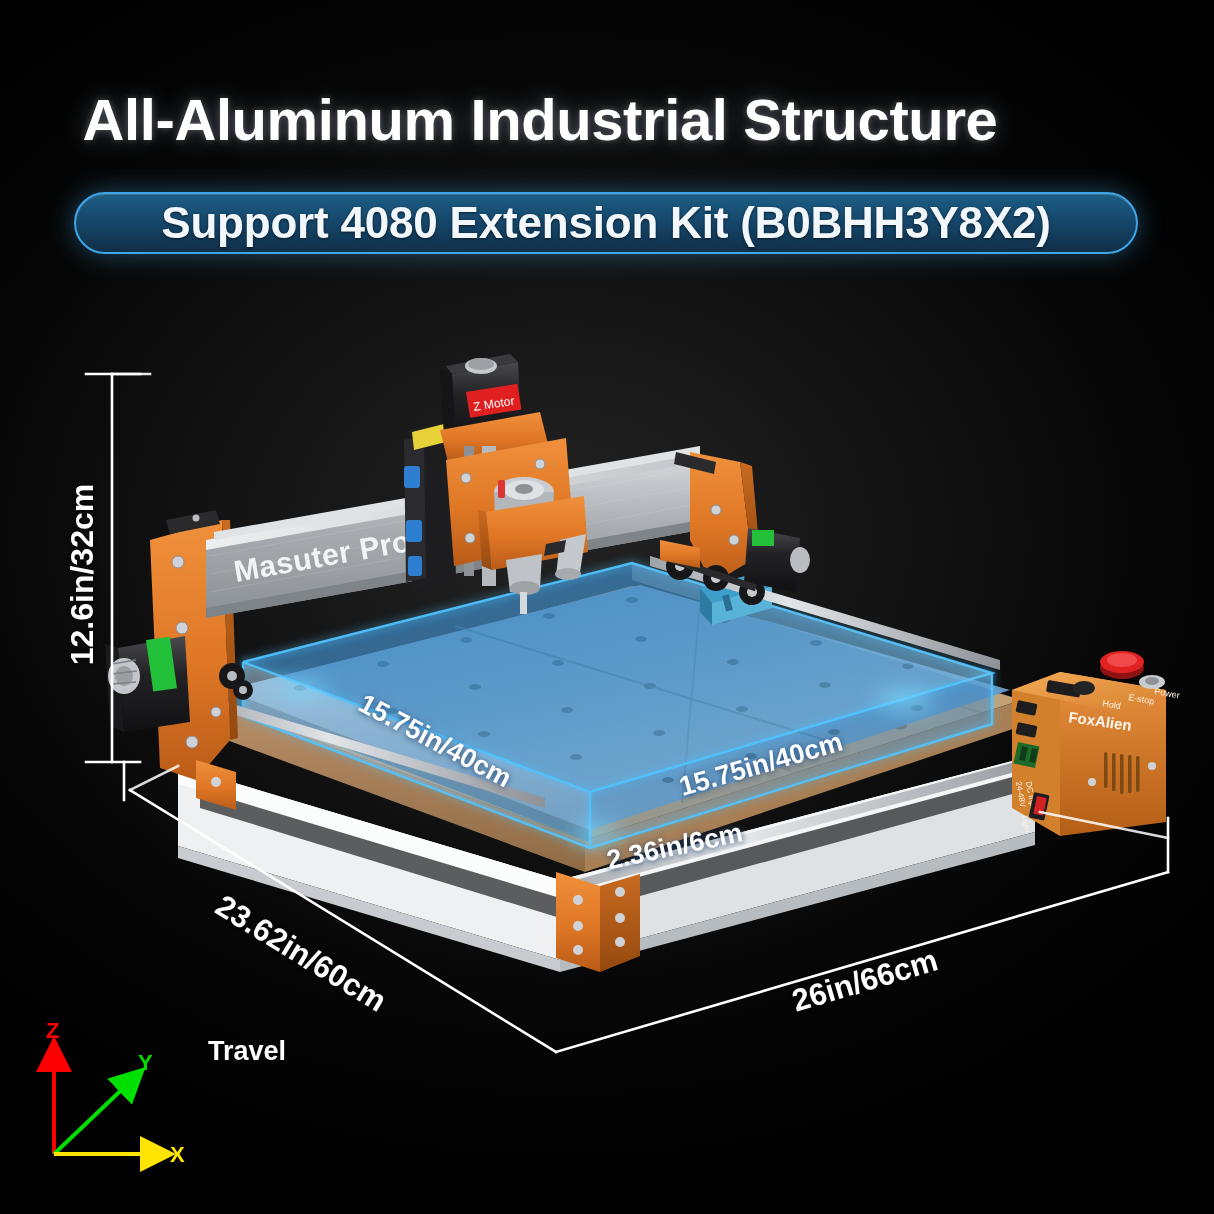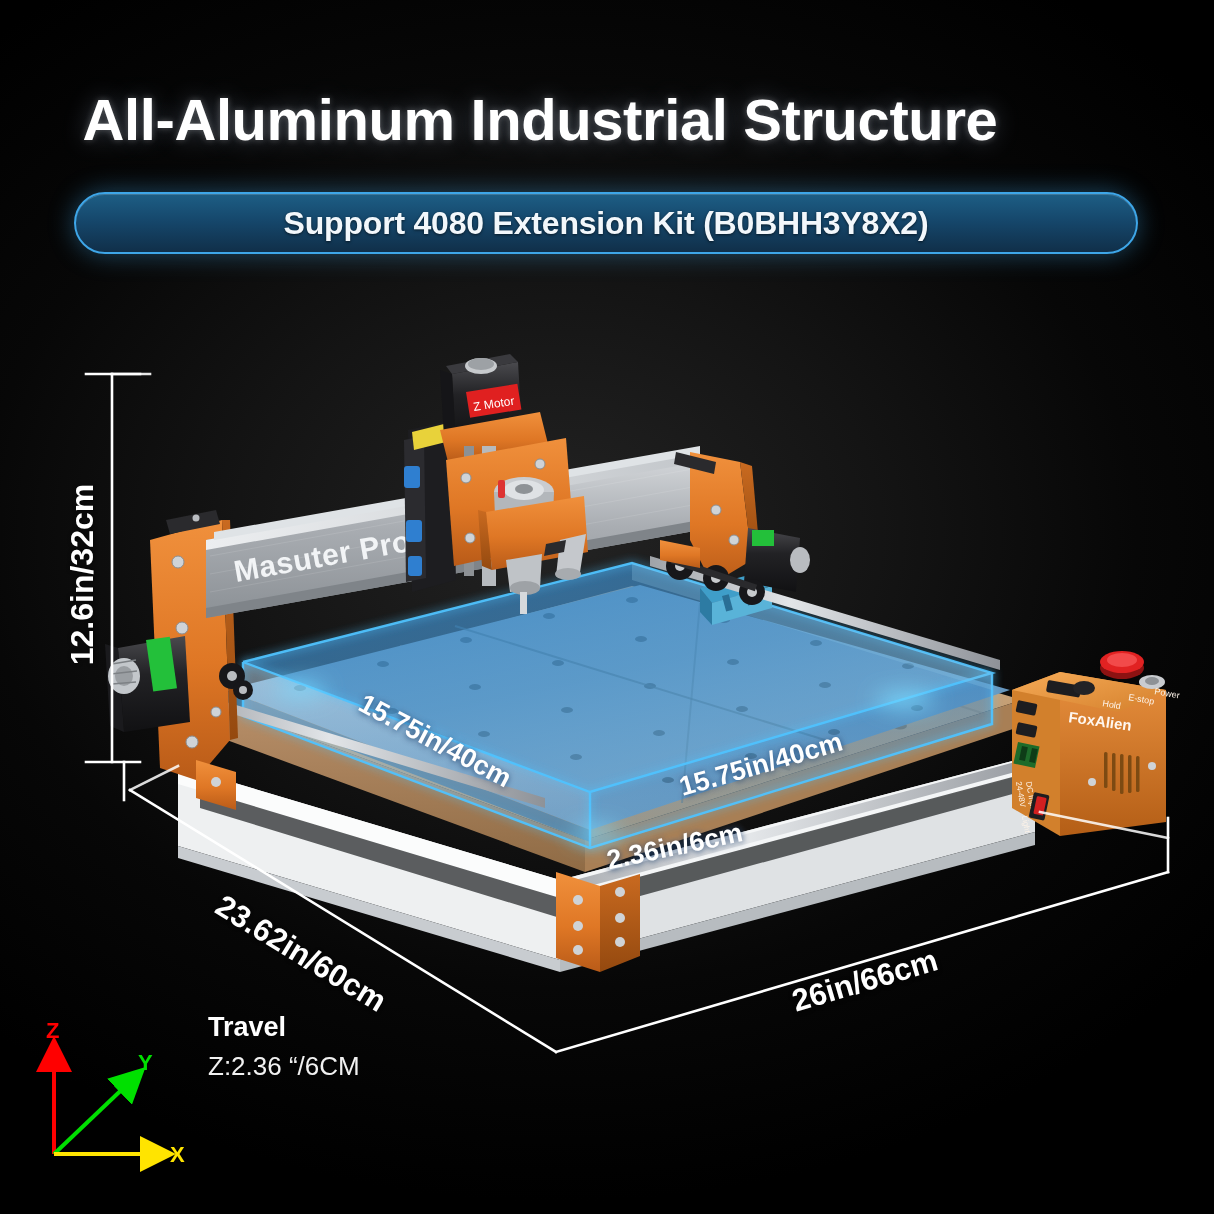--- a/index.html
+++ b/index.html
@@ -13,32 +13,32 @@
 
   
   #title{left:0;top:86px;width:1080px;text-align:center;
          font-size:58px;font-weight:bold;color:#fff;letter-spacing:-.4px;
          text-shadow:0 0 26px rgba(190,215,255,.30),0 0 7px rgba(255,255,255,.28);}
   #pill{left:74px;top:192px;width:1064px;height:62px;box-sizing:border-box;
         border:2.5px solid #3ea6e8;border-radius:34px;
         background:linear-gradient(180deg,#1d5e85 0%,#15466a 48%,#102f49 100%);
         box-shadow:0 0 26px rgba(62,166,232,.42),inset 0 1px 0 rgba(255,255,255,.16);
         display:flex;align-items:center;justify-content:center;}
-  #pill span{font-size:32px;font-weight:600;color:#f2f7fb;letter-spacing:-.2px;
+  #pill span{font-size:44px;font-weight:600;color:#f2f7fb;letter-spacing:-.2px;
              text-shadow:0 1px 3px rgba(0,0,0,.6);}
 
   
   .dim{color:#fff;font-size:31px;font-weight:600;white-space:nowrap;
        text-shadow:0 1px 4px rgba(0,0,0,.75);}
   .dimv{font-size:32px;}
   .wdim{color:#fff;font-size:27px;font-weight:600;white-space:nowrap;
         text-shadow:0 1px 6px rgba(0,40,90,.85),0 0 10px rgba(255,255,255,.25);}
 
   
-  #travel{left:208px;top:1012px;}
+  #travel{left:208px;top:1036px;}
   #travel .th{font-size:27px;font-weight:bold;color:#fff;margin-bottom:7px;}
   #travel .tl{font-size:26px;color:#f1f1f1;line-height:1.30;white-space:pre;}
 
   
   #gizmo{left:24px;top:1008px;width:170px;height:176px;}
   .axlabel{font-size:22px;font-weight:bold;}
 
   
   #machine{left:0;top:0;width:1214px;height:1214px;}
 </style>
@@ -497,21 +497,20 @@
   <div class="abs dim" style="left:228px;top:888px;transform:rotate(31.5deg);transform-origin:left top;">23.62in/60cm</div>
 
   <div class="abs dim" style="left:788px;top:985px;transform:rotate(-16.5deg);transform-origin:left top;">26in/66cm</div>
 
   <div class="abs wdim" style="left:368px;top:688px;transform:rotate(28deg);transform-origin:left top;">15.75in/40cm</div>
   <div class="abs wdim" style="left:676px;top:773px;transform:rotate(-16deg);transform-origin:left top;">15.75in/40cm</div>
   <div class="abs wdim" style="left:604px;top:846px;transform:rotate(-12deg);transform-origin:left top;">2.36in/6cm</div>
 
   <div class="abs" id="travel">
     <div class="th">Travel</div>
-    <div class="tl">Z:2.36 “/6CM</div>
   </div>
 
   <svg class="abs" id="gizmo" viewBox="0 0 170 176">
     <defs>
       <marker id="mz" markerWidth="9" markerHeight="9" refX="5" refY="4.5" orient="auto">
         <path d="M0,0 L9,4.5 L0,9 z" fill="#ff0000"></path>
         </marker>
       <marker id="my" markerWidth="9" markerHeight="9" refX="5" refY="4.5" orient="auto">
         <path d="M0,0 L9,4.5 L0,9 z" fill="#00e000"></path>
         </marker>

